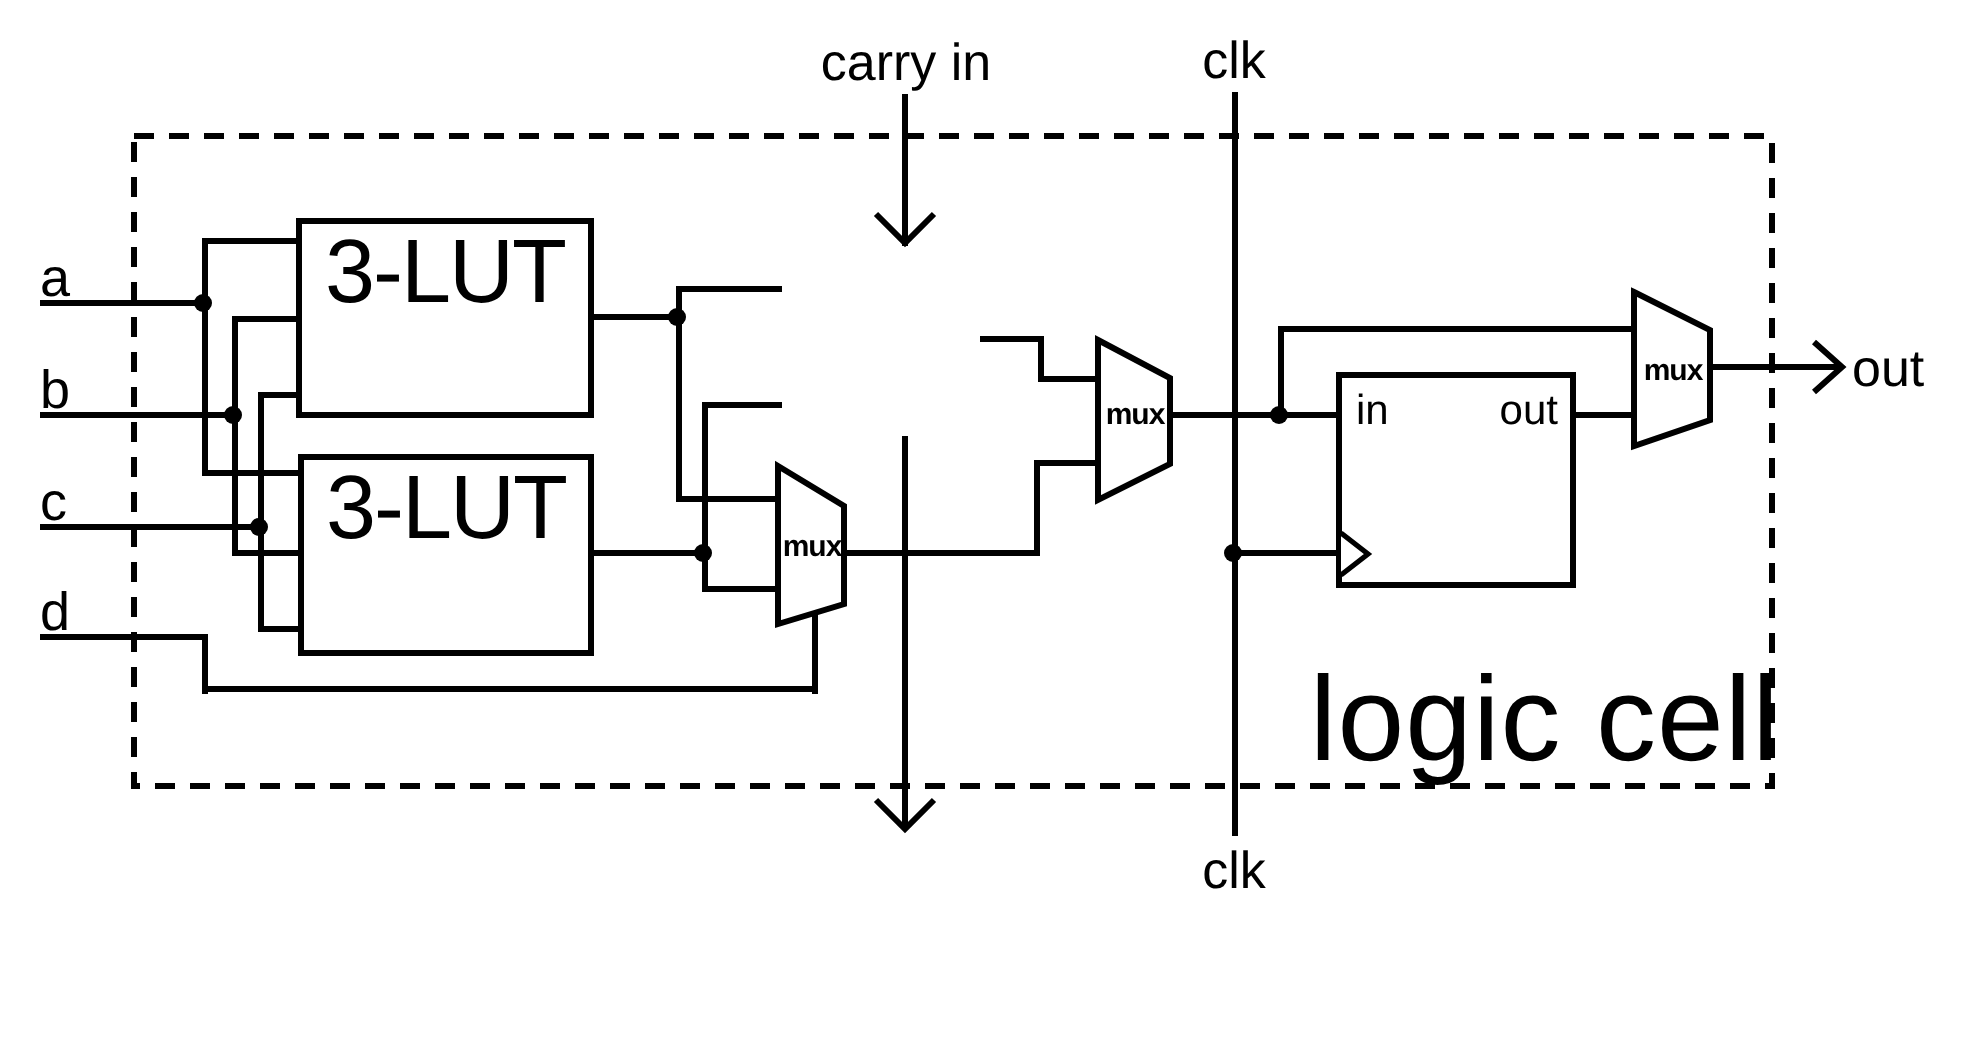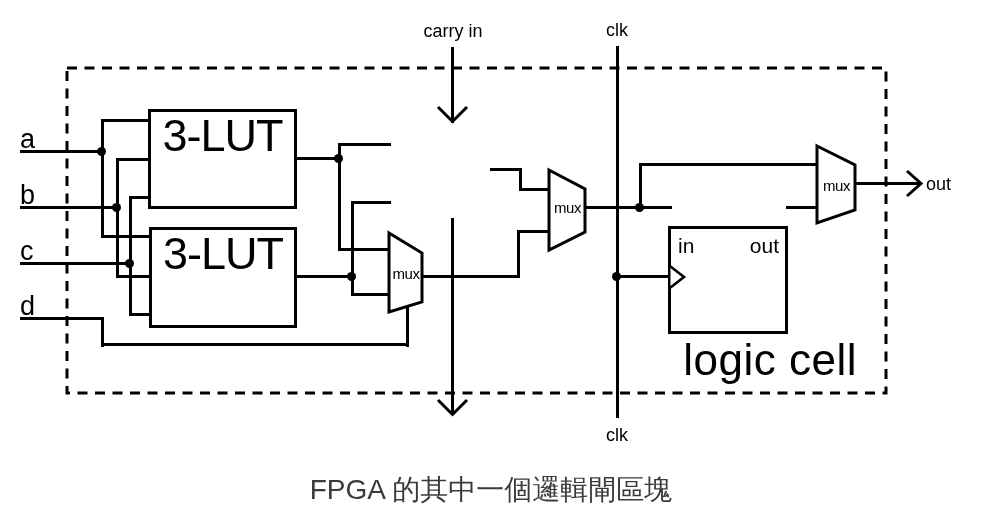--- a/index.html
+++ b/index.html
@@ -23,32 +23,32 @@
   
   .dot{position:absolute;width:9px;height:9px;border-radius:50%;background:var(--ink);}
   
   .box{
     position:absolute;box-sizing:border-box;border:3px solid var(--ink);
     background:var(--bg);display:flex;align-items:center;justify-content:center;
   }
   .lut-label{font-size:45px;line-height:48px;letter-spacing:-1px;align-self:flex-start;}
   .box.lut{align-items:flex-start;}
   .fa-label{font-size:46px;}
-  .box.dff{flex-direction:column;justify-content:flex-start;margin-top:40px;}
+  .box.dff{flex-direction:column;justify-content:flex-start;}
   .dff-pins{width:100%;display:flex;justify-content:space-between;box-sizing:border-box;
             padding:6px 6px 0 7px;font-size:21px;line-height:22px;}
   .dff-label{font-size:47px;line-height:50px;margin-top:2px;letter-spacing:0px;}
   
-  .lbl{position:absolute;font-size:18px;line-height:28px;white-space:nowrap;text-align:center;}
+  .lbl{position:absolute;font-size:26px;line-height:28px;white-space:nowrap;text-align:center;}
   .lbl.center{transform:translateX(-50%);}
   .input-lbl{position:absolute;left:20px;font-size:27px;line-height:22px;}
   .mux-lbl{position:absolute;text-align:center;font-size:15px;line-height:14px;
-           font-weight:400;letter-spacing:-0.5px;}
-  .logic-cell{position:absolute;left:578px;width:279px;text-align:right;
-              font-size:44px;line-height:48px;top:336px;letter-spacing:0.5px;}
+           font-weight:700;letter-spacing:-0.5px;}
+  .logic-cell{position:absolute;left:611px;width:279px;text-align:right;
+              font-size:60px;line-height:48px;top:336px;letter-spacing:0.5px;}
   .caption{position:absolute;left:0;top:473px;width:100%;text-align:center;
            font-size:28px;line-height:34px;color:var(--caption);}
   svg.layer{position:absolute;left:0;top:0;}
 </style>
 </head>
 <body>
 
 <div class="stage">
 
   <i class="h" style="left:20px;top:150px;width:84px"></i>
@@ -136,15 +136,14 @@
   <div class="input-lbl" style="top:240px">c</div>
   <div class="input-lbl" style="top:295px">d</div>
 
   <div class="lbl center" style="left:453px;top:17px">carry in</div>
   <div class="lbl center" style="left:617px;top:16px">clk</div>
   <div class="lbl center" style="left:617px;top:421px">clk</div>
   <div class="lbl" style="left:926px;top:170px">out</div>
 
   <div class="logic-cell">logic cell</div>
 
-  <div class="caption">FPGA 的其中一個邏輯閘區塊</div>
 
 </div>
 
 </body></html>

